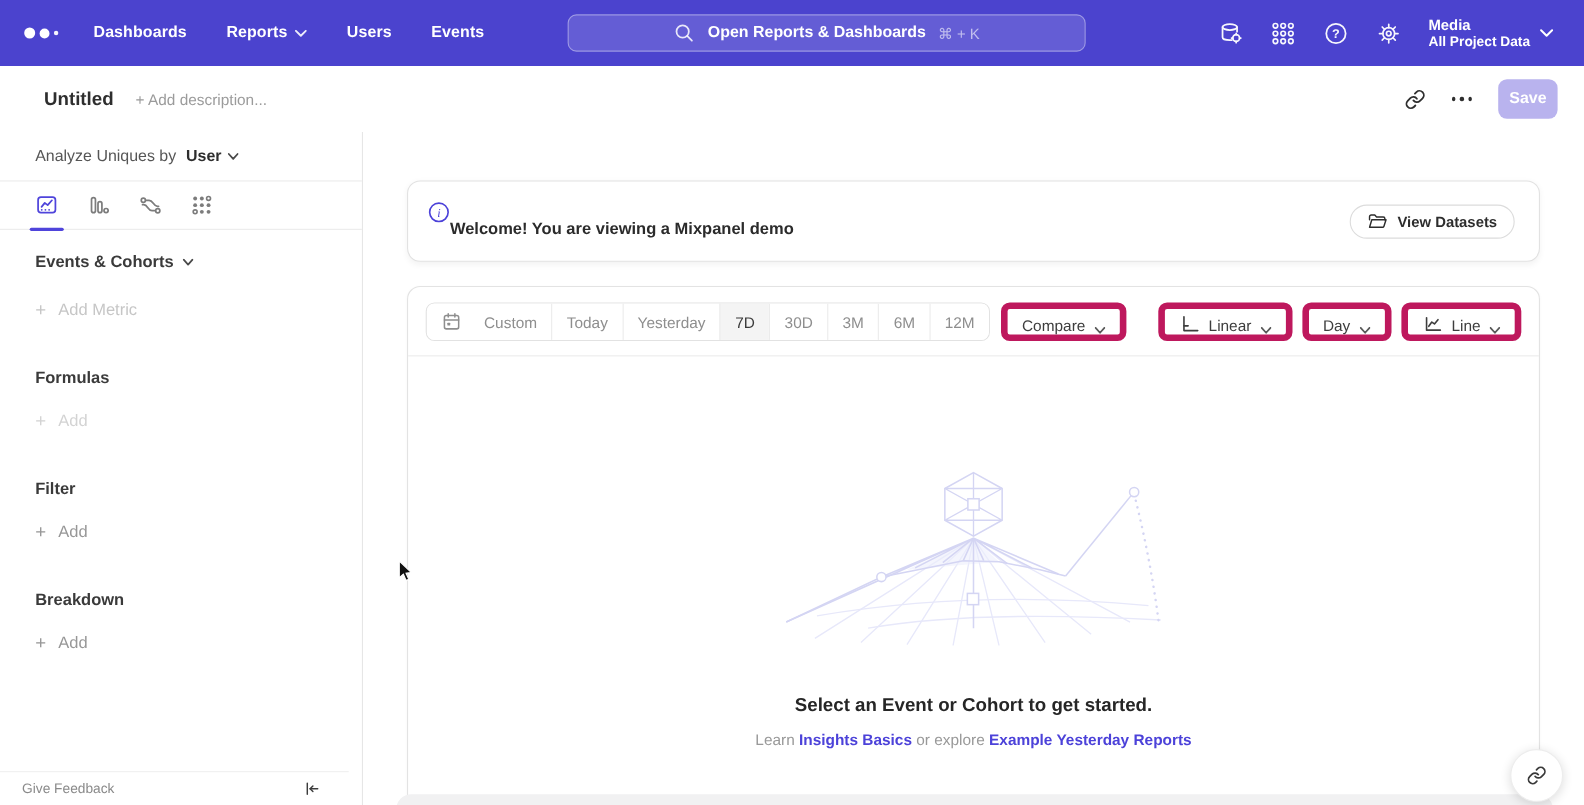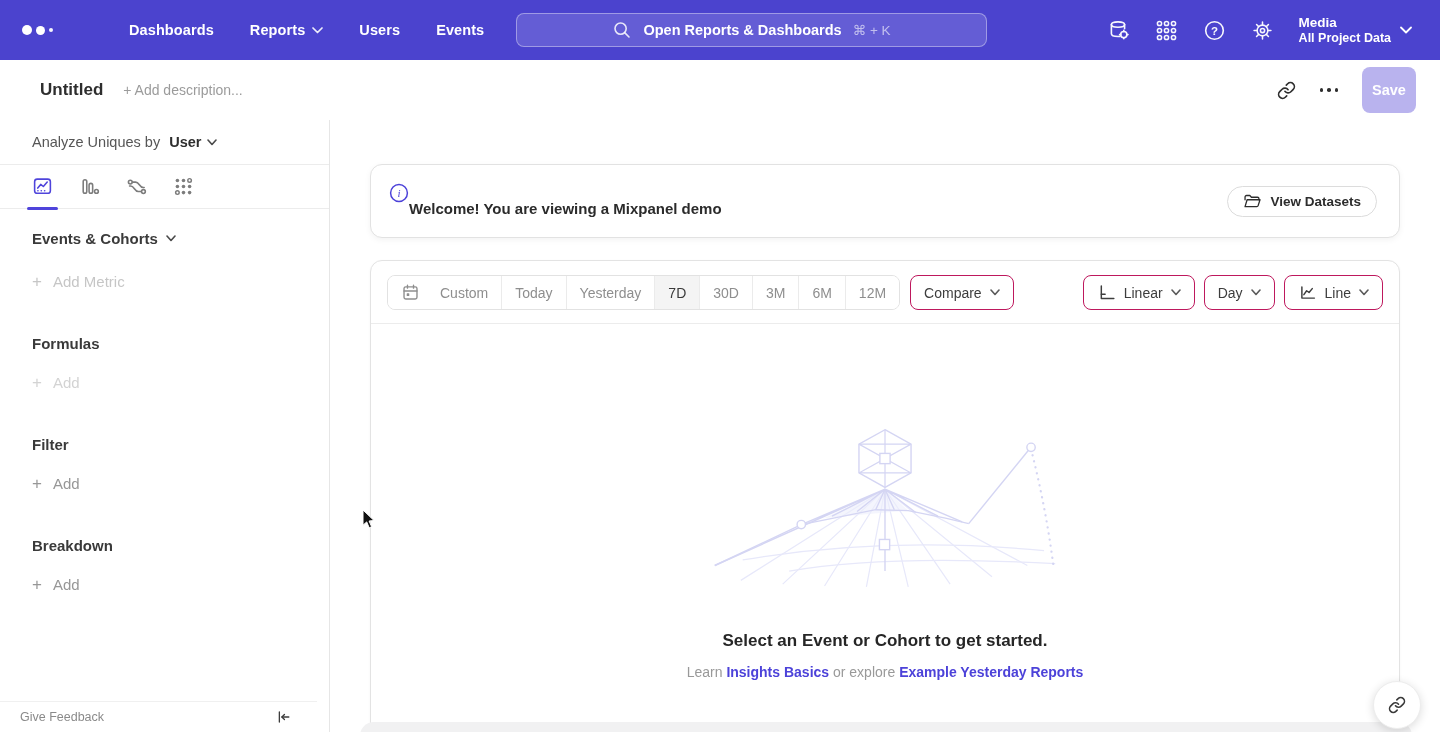--- a/index.html
+++ b/index.html
@@ -2,21 +2,21 @@
 <html><head>
 <meta charset="utf-8">
 <style>
   * { margin:0; padding:0; box-sizing:border-box; }
   html,body { width:1440px; height:732px; }
   body { font-family:"Liberation Sans", sans-serif; background:#fff; overflow:hidden; }
   .stage { position:relative; width:1440px; height:732px; background:#fff; overflow:hidden; }
   svg { display:block; }
 
   
-  .topnav { position:absolute; top:0; left:0; right:0; height:60px; background:#4b43ce; display:flex; align-items:center; color:#fff;gap:44px; }
+  .topnav { position:absolute; top:0; left:0; right:0; height:60px; background:#4b43ce; display:flex; align-items:center; color:#fff; }
   .logo { margin-left:22px; display:flex; align-items:center; gap:4px; cursor:pointer; }
   .logo i { display:block; border-radius:50%; background:#fff; }
   .logo .d1{width:10px;height:10px;} .logo .d2{width:9px;height:9px;} .logo .d3{width:4px;height:4px;opacity:.95;}
   .navitems { display:flex; align-items:center; gap:36px; margin-left:32px; }
   .navitem { display:flex; align-items:center; gap:7px; font-size:14.5px; font-weight:700; letter-spacing:.1px; cursor:pointer; }
   .navitem svg { opacity:.9; }
   .searchbar { position:absolute; left:516px; top:13px; width:471px; height:34px; background:rgba(255,255,255,.14); border:1px solid rgba(255,255,255,.38); border-radius:8px; display:flex; align-items:center; justify-content:center; gap:11px; cursor:pointer; }
   .searchbar .q { font-size:14.5px; font-weight:700; color:#fff; }
   .searchbar .kbd { font-size:13.5px; color:rgba(255,255,255,.6); font-weight:400; }
   .nav-right { position:absolute; right:0; top:0; height:60px; display:flex; align-items:center; gap:25px; padding-right:28px; }
@@ -26,21 +26,21 @@
   .project .pscope { font-size:12.5px; font-weight:700; line-height:15px; }
 
   
   .header { position:absolute; top:60px; left:0; right:0; height:60px; background:#fff; display:flex; align-items:center; }
   .title { margin-left:40px; font-size:17px; font-weight:700; color:#2e2e2e; cursor:text; }
   .desc { margin-left:20px; font-size:14px; color:#9b9b9b; cursor:text; }
   .header-right { margin-left:auto; display:flex; align-items:center; gap:24px; padding-right:24px; }
   .icon-btn { color:#2f2f2f; cursor:pointer; display:flex; }
   .dots3 { display:flex; gap:4px; cursor:pointer; padding:4px 0; }
   .dots3 i { width:3.5px; height:3.5px; border-radius:50%; background:#2f2f2f; display:block; }
-  .save-btn { width:54px; height:46px; border:none; border-radius:8px; background:#b9b3ee; color:#fff; font-family:inherit; font-size:14.5px; font-weight:700; cursor:pointer; }
+  .save-btn { width:54px; height:36px; border:none; border-radius:8px; background:#b9b3ee; color:#fff; font-family:inherit; font-size:14.5px; font-weight:700; cursor:pointer; }
 
   
   .sidebar { position:absolute; top:120px; left:0; width:330px; bottom:0; background:#fff; border-right:1px solid #e6e6e6; }
   .analyze-row { height:45px; display:flex; align-items:center; padding:0 32px; border-bottom:1px solid #ececec; font-size:14.5px; color:#565656; }
   .analyze-row .val { margin-left:9px; font-weight:700; color:#2e2e2e; display:flex; align-items:center; gap:6px; cursor:pointer; }
   .tabs { height:44px; display:flex; align-items:center; gap:26px; padding:0 32px; border-bottom:1px solid #ececec; }
   .tab { position:relative; height:44px; display:flex; align-items:center; color:#7c7c7c; cursor:pointer; }
   .tab.active { color:#4f44db; }
   .tab.active::after { content:""; position:absolute; left:-5px; right:-5px; bottom:-1px; height:3px; border-radius:2px; background:#4f44db; }
   .side-section { padding-left:32px;margin-top:21px; }
@@ -68,21 +68,21 @@
   .banner-body { font-size:14px; color:#7e7e7e; margin-top:5px; }
   .view-datasets { margin-left:auto; margin-right:22px; height:31px; display:flex; align-items:center; gap:9px; padding:0 15px; border:1px solid #dcdcdc; border-radius:16px; background:#fff; font-family:inherit; font-size:13.5px; font-weight:700; color:#2d2d2d; cursor:pointer; }
 
   
   .card { position:absolute; left:370px; top:260px; width:1030px; height:486px; background:#fff; border:1px solid #e3e3e3; border-radius:12px 12px 0 0; box-shadow:0 1px 3px rgba(0,0,0,.04); }
   .card-toolbar { display:flex; align-items:center; padding:14px 16px 13px 16px; border-bottom:1px solid #ececec; }
   .seg { display:flex; align-items:stretch; height:35px; border:1px solid #e2e2e2; border-radius:8px; overflow:hidden; }
   .seg-cell { display:flex; align-items:center; gap:20px; padding:0 13px; font-size:14px; color:#8e8e8e; cursor:pointer; border-left:1px solid #ebebeb; background:#fff; }
   .seg-cell:first-child { border-left:none; }
   .seg-cell.active { background:#f4f4f4; color:#3a3a3a; }
-  .btn { display:flex; align-items:center; gap:8px; height:35px; padding:0 13px; border:1px solid #be185d; border-radius:8px; background:#fff; font-family:inherit; font-size:14px; color:#3d3d3d; cursor:pointer; }
+  .btn { display:flex; align-items:flex-end; gap:8px; height:35px; padding:0 13px; border:6px solid #be185d; border-radius:8px; background:#fff; font-family:inherit; font-size:14px; color:#3d3d3d; cursor:pointer; }
   .compare { margin-left:10px; }
   .toolbar-right { margin-left:auto; display:flex; align-items:center; gap:9px; }
   .empty { text-align:center; }
   .illustration { margin:100px auto 0 auto; }
   .empty-heading { margin-top:44px; font-size:17px; font-weight:700; color:#262626; }
   .empty-links { margin-top:13px; font-size:14px; color:#999; }
   .empty-links a { color:#4c42d9; font-weight:700; text-decoration:none; cursor:pointer; }
 
   
   .peek { position:absolute; left:360px; top:722px; width:1052px; height:14px; background:#f1f1f2; border-radius:14px 14px 0 0; }

